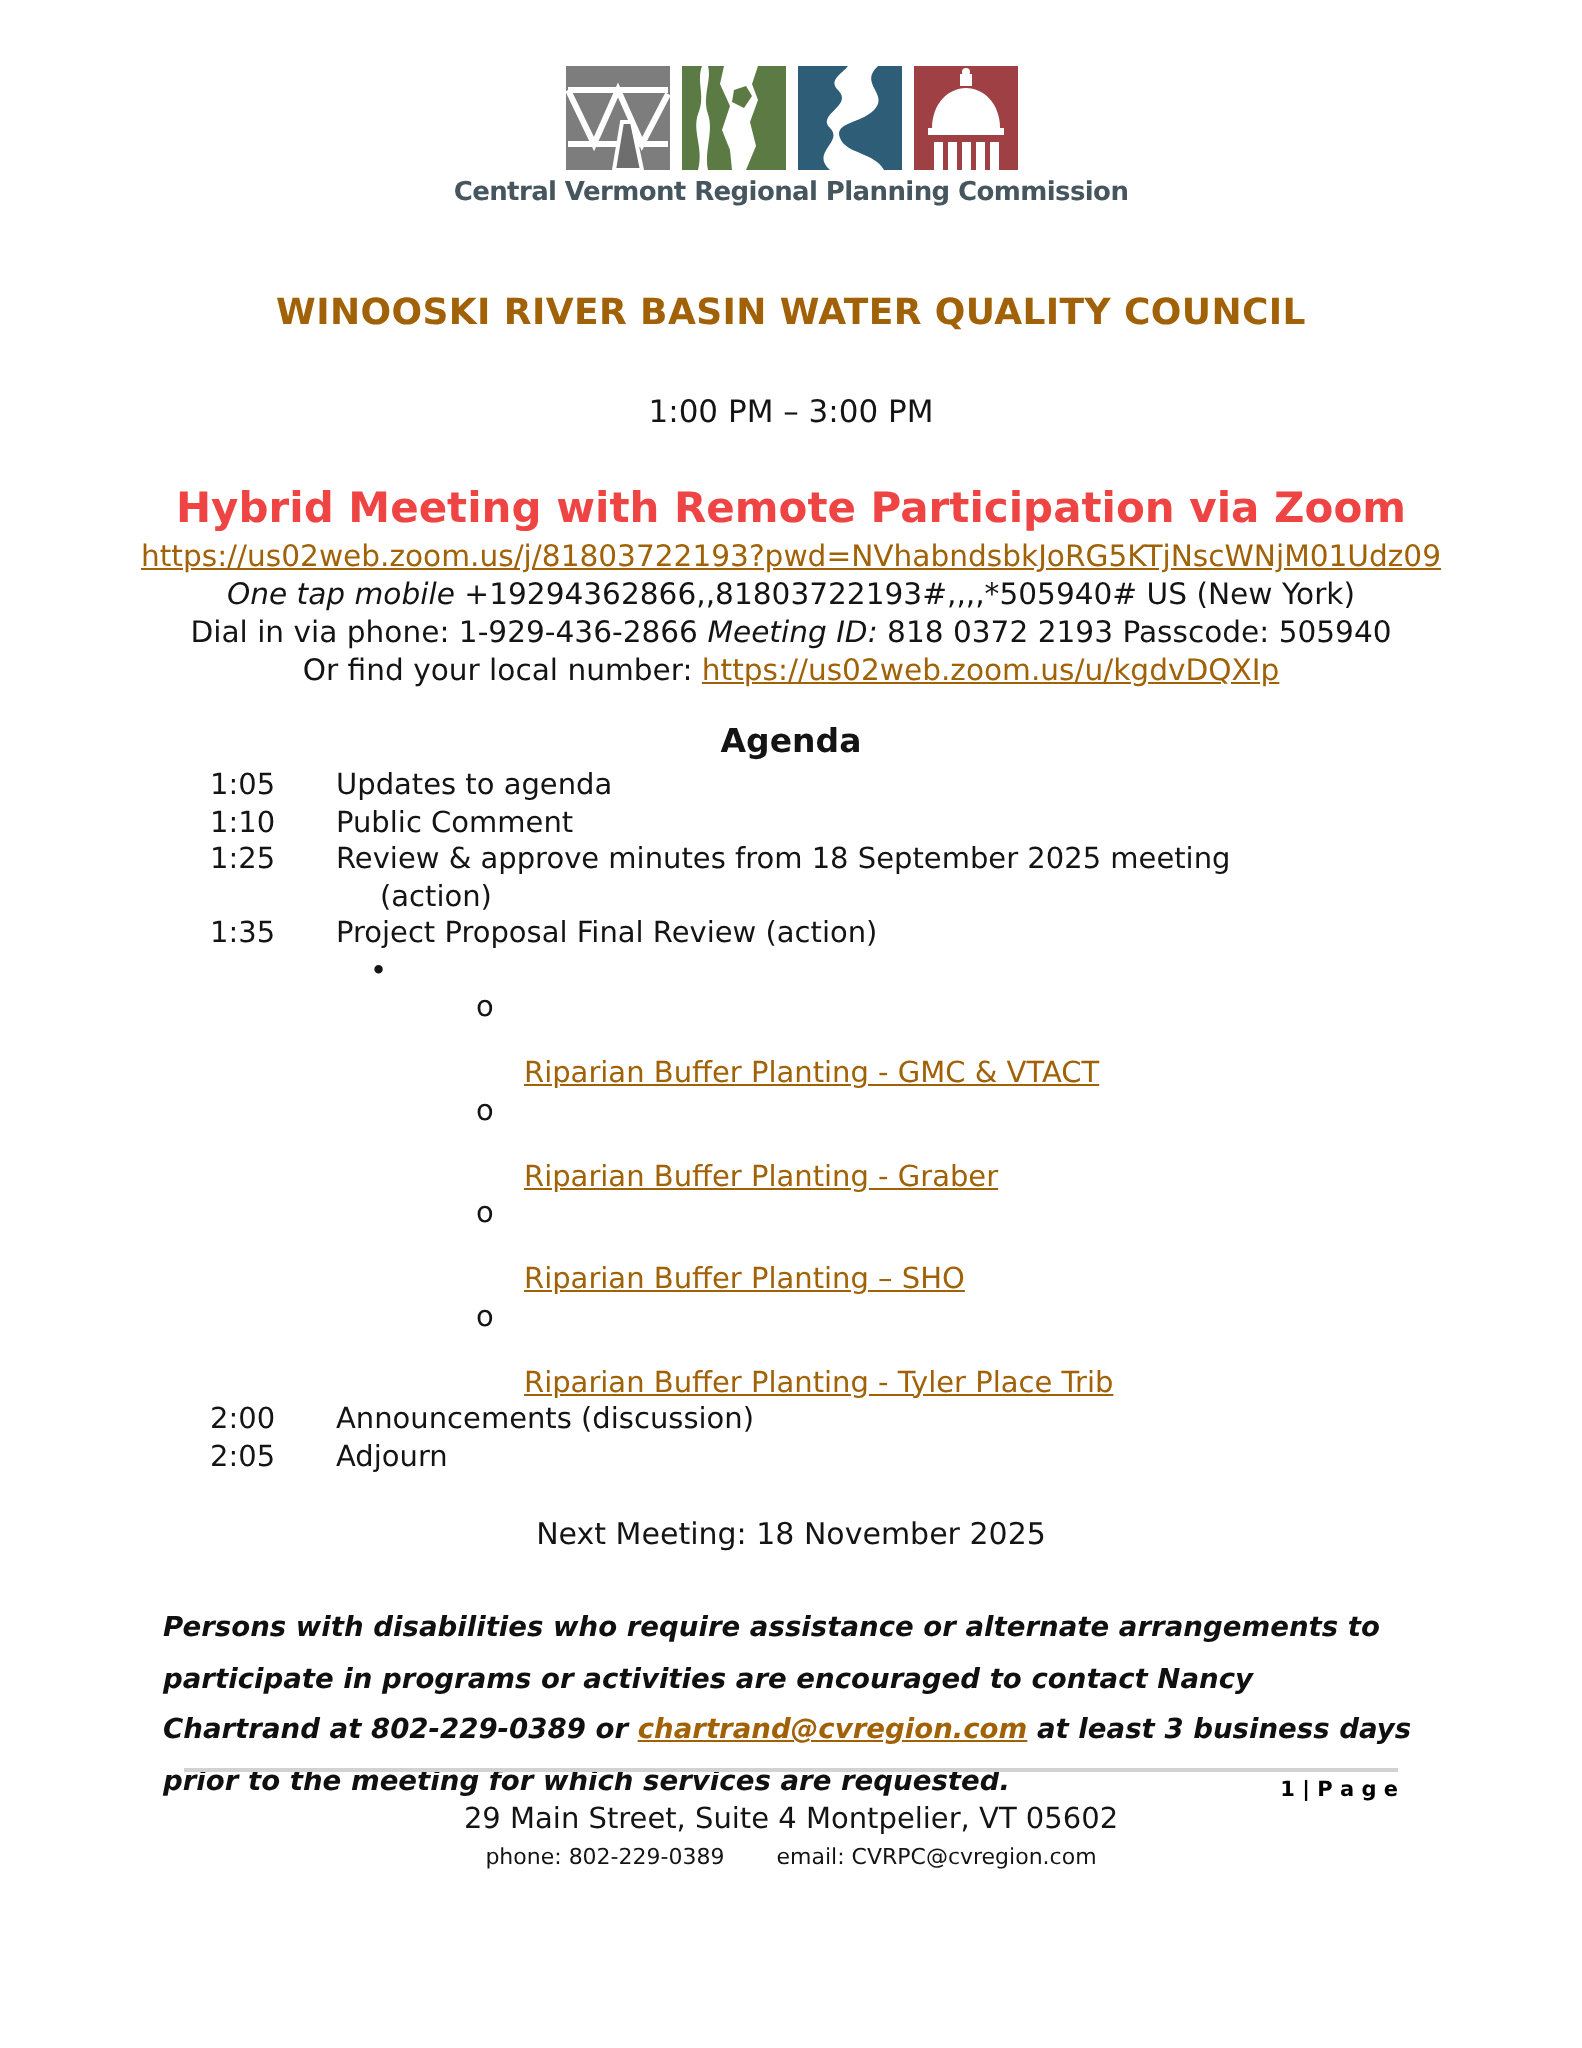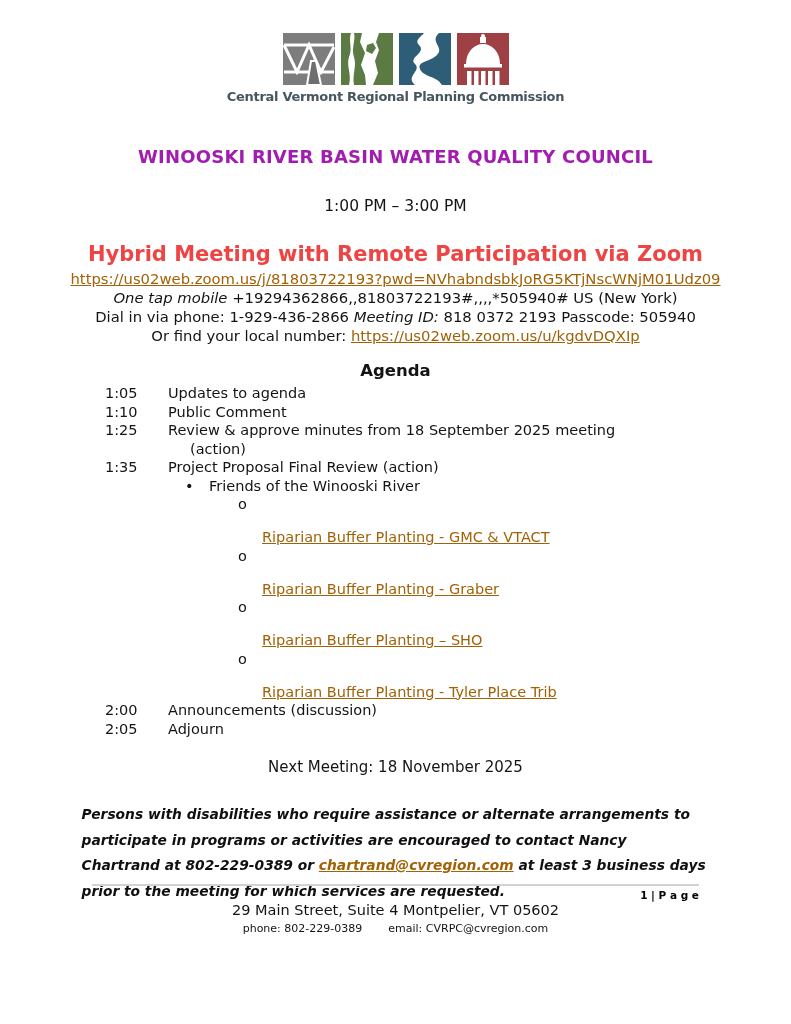--- a/index.html
+++ b/index.html
@@ -18,21 +18,21 @@
   .logo-row svg { display:block; }
   .logo-tagline {
     margin-top:4px;
     font-size:13px; font-weight:bold; letter-spacing:-0.3px;
     color:#46565f;
   }
 
   
   .doc-title {
     margin-top:42px; text-align:center;
-    font-size:18px; font-weight:bold; color:#a21caf;
+    font-size:18px; font-weight:bold; color:#a16207;
     letter-spacing:0.2px;
   }
   .meeting-when { margin-top:28px; text-align:center; font-size:15.5px; line-height:22px; }
 
   
   .zoom-info { margin-top:25px; text-align:center; }
   .zoom-info h2 { font-size:21px; font-weight:bold; color:#ef4444; margin-bottom:3px; }
   .zoom-info .line { font-size:14.8px; line-height:19px; }
   .it { font-style:italic; }
   .link { color:#a16207; text-decoration:underline; cursor:pointer;margin-top:33px; }
@@ -144,21 +144,20 @@
         <span class="atime">1:25</span>
         <span class="atext"><span>Review &amp; approve minutes from 18 September 2025 meeting</span><span class="cont">(action)</span></span>
       </div>
       <div class="arow">
         <span class="atime">1:35</span>
         <span class="atext">Project Proposal Final Review (action)</span>
       </div>
 
       <div class="bullet-row">
         <span class="dot">•</span>
-        <span>Friends of the Winooski River</span>
       </div>
 
       <div class="sub-row">
         <span class="odot">o</span>
         <a class="link">Riparian Buffer Planting - GMC &amp; VTACT</a>
       </div>
       <div class="sub-row">
         <span class="odot">o</span>
         <a class="link">Riparian Buffer Planting - Graber</a>
       </div>

